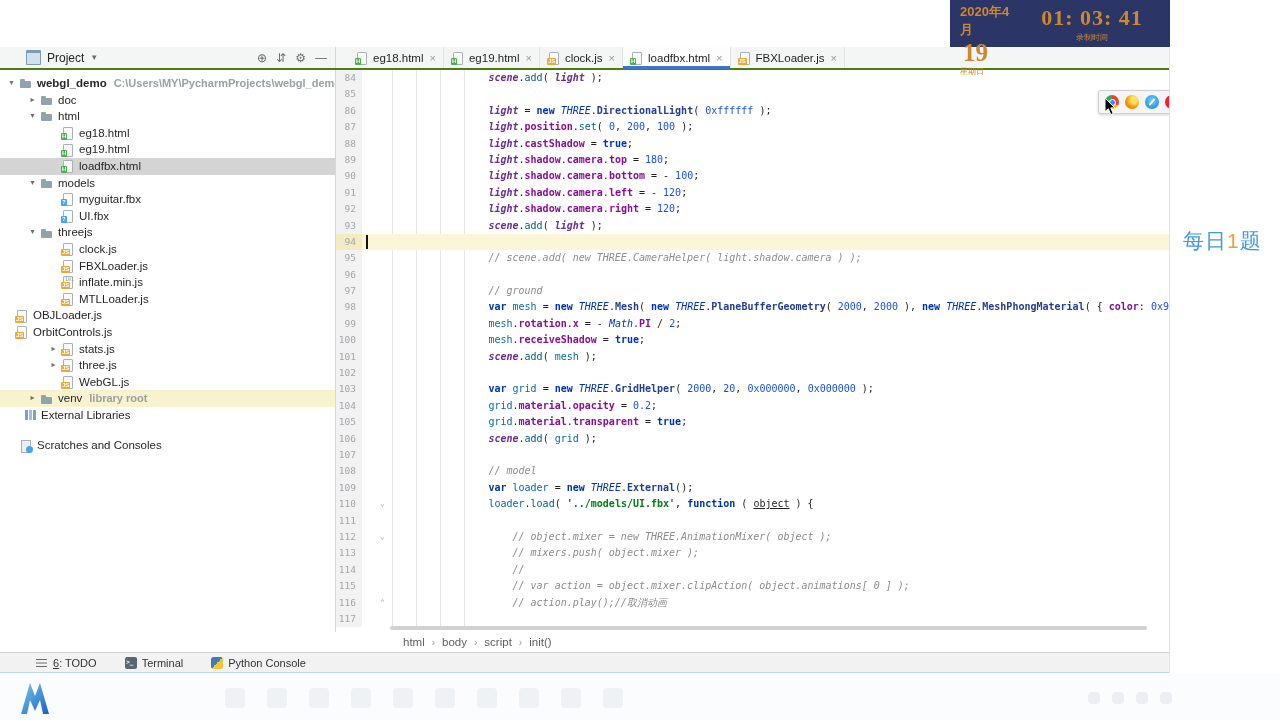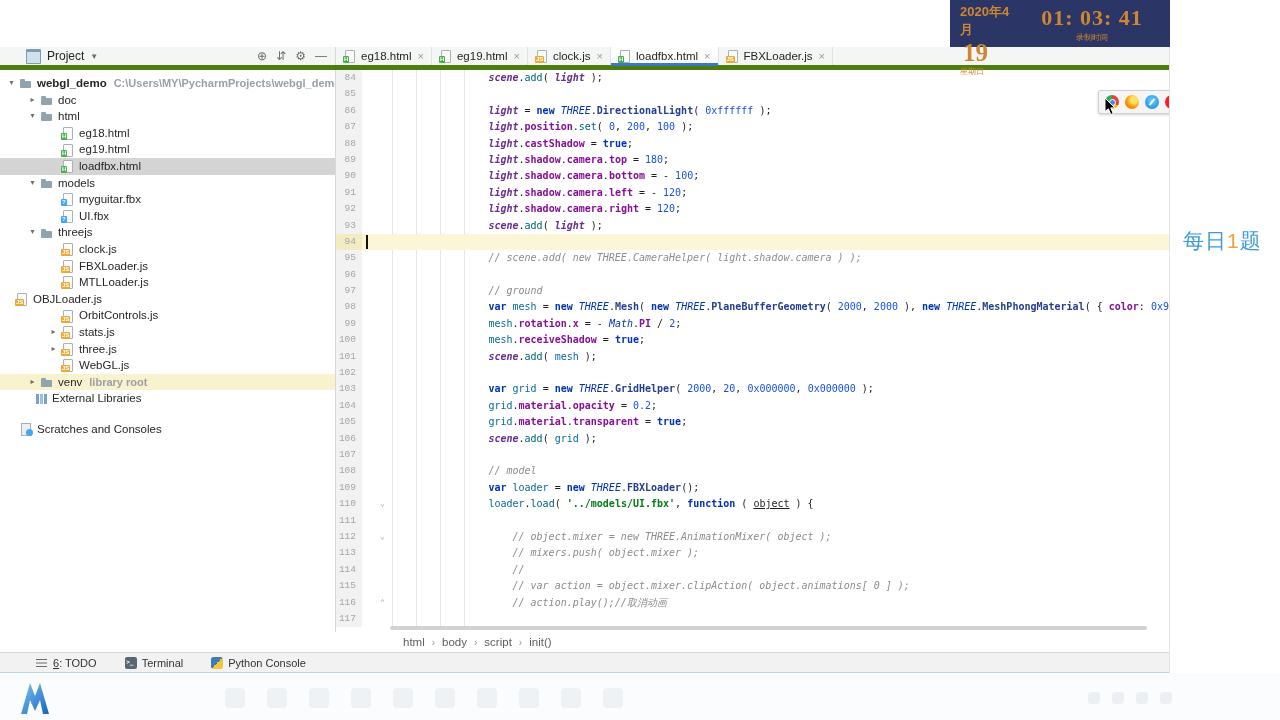--- a/index.html
+++ b/index.html
@@ -19,21 +19,21 @@
 
   
   .daily{position:absolute;left:1183px;top:227px;font-size:21px;color:#3f9bd8;letter-spacing:1px;}
   .daily .dnum{color:#f0a03c;}
 
   
   .ide{position:absolute;left:0;top:47px;width:1170px;height:626px;background:#fff;
        border-right:1px solid #e3e3e3;box-sizing:border-box;}
 
   
-  .topstrip{display:flex;height:23px;background:#f4f5f5;border-bottom:5px solid #4d7c0f;box-sizing:border-box;}
+  .topstrip{display:flex;height:23px;background:#f4f5f5;border-bottom:2px solid #4d7c0f;box-sizing:border-box;gap:12px;}
   .proj-header{width:336px;display:flex;align-items:center;padding:0 8px 0 26px;box-sizing:border-box;
                border-right:1px solid #d8d8d8;font-size:12px;color:#262626;}
   .winicon{width:13px;height:11px;border:1px solid #7f9cb5;border-top:3px solid #7f9cb5;
            background:#cfe0ee;border-radius:1px;margin-right:6px;}
   .proj-caret{color:#6e6e6e;font-size:8px;margin-left:6px;}
   .ph-icons{margin-left:auto;display:flex;align-items:center;gap:9px;color:#6e6e6e;}
   .ph-ic{font-size:12px;line-height:1;cursor:default;}
   .tabs{display:flex;flex:1;}
   .tab{display:flex;align-items:center;padding:0 7px;font-size:11.5px;color:#262626;position:relative;
        border-right:1px solid #e2e2e2;}
@@ -73,21 +73,21 @@
                   box-shadow:4px 0 0 #9fc0dc,8px 0 0 #7ba3c9;}
   .fi.scratch::before{content:"";position:absolute;left:2px;top:1px;width:8px;height:11px;background:#eceff1;border:1px solid #a7b1b8;}
   .fi.scratch::after{content:"";position:absolute;right:0;bottom:0;width:7px;height:7px;border-radius:50%;background:#42a5f5;}
 
   
   .editor{flex:1;position:relative;overflow:hidden;background:#fff;z-index:0;}
   .guide{position:absolute;top:0;height:557px;width:1px;background:#e7e7e7;z-index:-1;}
   .cl{display:flex;height:16.4px;line-height:16.4px;font-family:"DejaVu Sans Mono",monospace;
       font-size:10px;position:relative;}
   .gut{flex:0 0 26px;width:26px;background:#f2f2f2;color:#a2a6ab;text-align:right;
-       padding-right:6px;box-sizing:border-box;font-size:9.5px;font-family:Liberation Mono, monospace;}
+       padding-right:6px;box-sizing:border-box;font-size:9.5px;}
   .cl.cur .gut{background:#f3ecc3;}
   .code{flex:1;white-space:pre;padding-left:6px;color:#1f1f1f;overflow:hidden;}
   .cl.cur .code{background:#fcf6d8;}
   .fold{position:absolute;left:44px;top:0;color:#a8a8a8;font-size:8px;line-height:16.4px;}
   .caret{position:absolute;left:30px;top:1px;width:1.5px;height:14px;background:#111;}
 
   .tk-kw{color:#0033b3;font-weight:bold;}
   .tk-cl{color:#0033b3;font-style:italic;}
   .tk-cn{color:#243e8f;font-weight:bold;}
   .tk-gv{color:#6a2f8f;font-style:italic;font-weight:bold;}
@@ -267,32 +267,40 @@
         <div class="trow" style="padding-left: 46px;">
           <span class="chev"></span>
           <span class="fi file">
             <span class="badge bj">JS</span>
           </span>
           <span class="tlab">FBXLoader.js</span>
         </div>
         <div class="trow" style="padding-left: 46px;">
           <span class="chev"></span>
           <span class="fi file">
+            <span class="mint">101</span>
+            <span class="badge bj">JS</span>
+          </span>
+          <span class="tlab">inflate.min.js</span>
+        </div>
+        <div class="trow" style="padding-left: 46px;">
+          <span class="chev"></span>
+          <span class="fi file">
             <span class="badge bj">JS</span>
           </span>
           <span class="tlab">MTLLoader.js</span>
         </div>
         <div class="trow" style="">
           <span class="chev"></span>
           <span class="fi file">
             <span class="badge bj">JS</span>
           </span>
           <span class="tlab">OBJLoader.js</span>
         </div>
-        <div class="trow" style="padding-left: 46px;">
+        <div class="trow" style="">
           <span class="chev"></span>
           <span class="fi file">
             <span class="badge bj">JS</span>
           </span>
           <span class="tlab">OrbitControls.js</span>
         </div>
         <div class="trow" style="padding-left: 46px;">
           <span class="chev">▸</span>
           <span class="fi file">
             <span class="badge bj">JS</span>
@@ -312,21 +320,21 @@
             <span class="badge bj">JS</span>
           </span>
           <span class="tlab">WebGL.js</span>
         </div>
         <div class="trow hl" style="padding-left: 25px;">
           <span class="chev">▸</span>
           <span class="fi folder"></span>
           <span class="tlab">venv</span>
           <span class="suffix">library root</span>
         </div>
-        <div class="trow" style="padding-left: 19px; align-items: center;">
+        <div class="trow" style="padding-left: 8px; align-items: center;">
           <span class="chev"></span>
           <span class="fi lib"></span>
           <span class="tlab">External Libraries</span>
         </div>
         <div class="trow" style="padding-left: 4px; margin-top: 14px;">
           <span class="chev"></span>
           <span class="fi scratch"></span>
           <span class="tlab">Scratches and Consoles</span>
         </div>
       </div>
@@ -431,21 +439,21 @@
           <div class="cl">
             <span class="gut">107</span>
             <span class="code"></span>
           </div>
           <div class="cl">
             <span class="gut">108</span>
             <span class="code">                    <span class="tk-cm">// model</span></span>
           </div>
           <div class="cl">
             <span class="gut">109</span>
-            <span class="code">                    <span class="tk-kw">var</span><span class="tk-pl"> </span><span class="tk-lv">loader</span><span class="tk-pl"> = </span><span class="tk-kw">new</span><span class="tk-pl"> </span><span class="tk-cl">THREE</span><span class="tk-pl">.</span><span class="tk-cn">FBXLoader</span><span class="tk-pl">();</span></span>
+            <span class="code">                    <span class="tk-kw">var</span><span class="tk-pl"> </span><span class="tk-lv">loader</span><span class="tk-pl"> = </span><span class="tk-kw">new</span><span class="tk-pl"> </span><span class="tk-cl">THREE</span><span class="tk-pl">.</span><span class="tk-cn">External</span><span class="tk-pl">();</span></span>
           </div>
           <div class="cl">
             <span class="gut">110</span>
             <span class="code">                    <span class="tk-lv">loader</span><span class="tk-pl">.</span><span class="tk-fn">load</span><span class="tk-pl">( </span><span class="tk-st">'../models/UI.fbx'</span><span class="tk-pl">, </span><span class="tk-kw">function</span><span class="tk-pl"> ( </span><span class="tk-pm">object</span><span class="tk-pl"> ) {</span></span>
             <span class="fold">⌄</span>
           </div>
           <div class="cl">
             <span class="gut">111</span>
             <span class="code"></span>
           </div>

